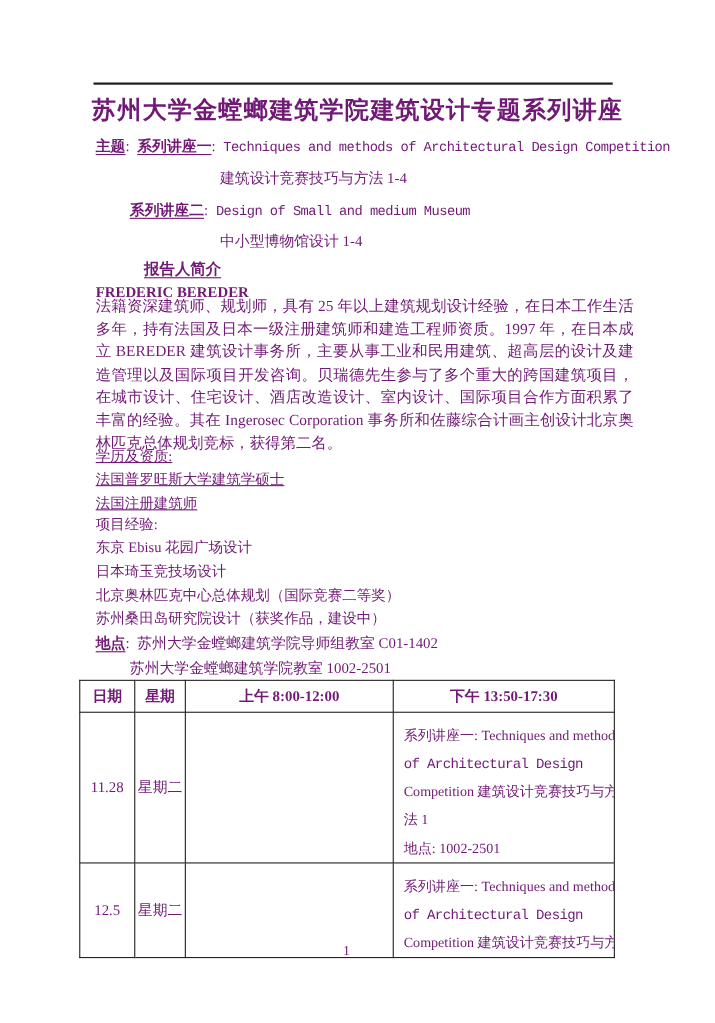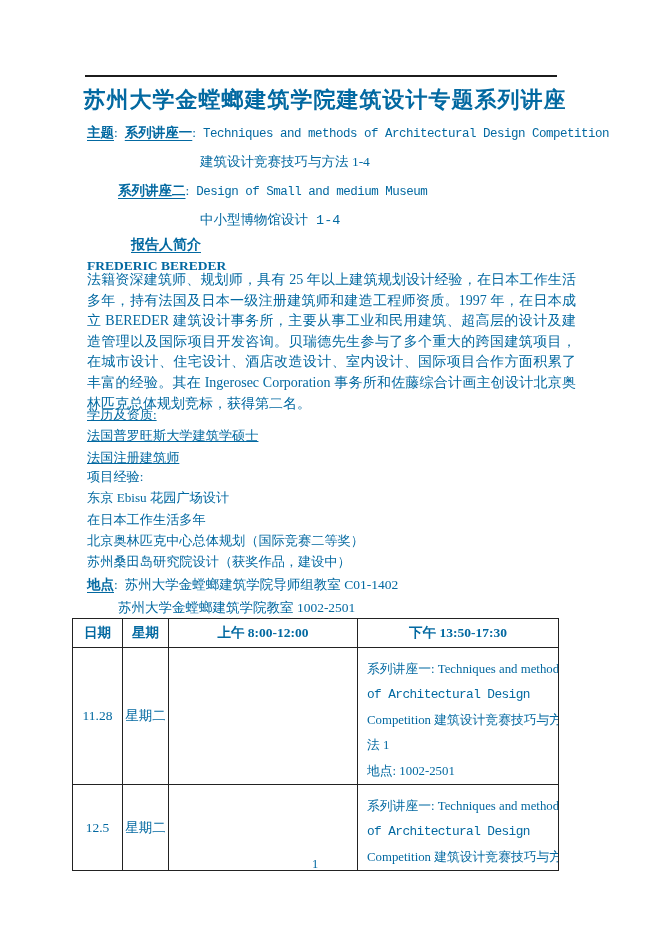--- a/index.html
+++ b/index.html
@@ -1,21 +1,21 @@
 <!DOCTYPE html>
 <html><head>
 <meta charset="utf-8">
 <style>
   html, body { margin: 0; padding: 0; background: #ffffff; }
   .page {
     position: relative;
     width: 650px;
     height: 930px;
     background: #ffffff;
-    color: #0369a1;
+    color: #701a75;
     font-family: "Liberation Serif", "DejaVu Serif", serif;
     overflow: hidden;
   }
   .top-rule {
     position: absolute;
     left: 85px; top: 75px;
     width: 472px; height: 0;
     border-top: 2.5px solid #1c1c1c;
   }
   .title {
@@ -98,38 +98,38 @@
 
   <div class="line" style="left:87px; top:124px;">
     <span class="bu">主题</span><span class="colon">:</span><span class="bu">系列讲座一</span><span class="colon">:</span><span class="mono">Techniques and methods of Architectural Design Competition</span>
   </div>
   <div class="line" style="left:200px; top:153px;">
     <span>建筑设计竞赛技巧与方法 1-4</span>
   </div>
   <div class="line" style="left:118px; top:182px;">
     <span class="bu">系列讲座二</span><span class="colon">:</span><span class="mono">Design of Small and medium Museum</span>
   </div>
-  <div class="line" style="left:200px; top:211px;font-family:Liberation Mono, monospace;">
+  <div class="line" style="left:200px; top:211px;">
     <span>中小型博物馆设计 1-4</span>
   </div>
 
   <div class="line bu" style="left:87px; top:236px; font-size:14px;margin-left:44px;">报告人简介</div>
   <div class="line b" style="left:87px; top:258px;">FREDERIC BEREDER</div>
   <div class="bio">法籍资深建筑师、规划师，具有 25 年以上建筑规划设计经验，在日本工作生活多年，持有法国及日本一级注册建筑师和建造工程师资质。1997 年，在日本成立 BEREDER 建筑设计事务所，主要从事工业和民用建筑、超高层的设计及建造管理以及国际项目开发咨询。贝瑞德先生参与了多个重大的跨国建筑项目，在城市设计、住宅设计、酒店改造设计、室内设计、国际项目合作方面积累了丰富的经验。其在 Ingerosec Corporation 事务所和佐藤综合计画主创设计北京奥林匹克总体规划竞标，获得第二名。</div>
 
   <div class="list-block" style="top:404px;text-decoration:underline;">
     <div>学历及资质:</div>
     <div>法国普罗旺斯大学建筑学硕士</div>
     <div>法国注册建筑师</div>
   </div>
 
   <div class="list-block" style="top:466px;">
     <div>项目经验:</div>
     <div>东京 Ebisu 花园广场设计</div>
-    <div>在日本工作生活多年</div>
+    <div>日本琦玉竞技场设计</div>
     <div>北京奥林匹克中心总体规划（国际竞赛二等奖）</div>
     <div>苏州桑田岛研究院设计（获奖作品，建设中）</div>
   </div>
 
   <div class="line" style="left:87px; top:576px;">
     <span class="bu">地点</span><span class="colon">:</span><span>苏州大学金螳螂建筑学院导师组教室 C01-1402</span>
   </div>
   <div class="line" style="left:118px; top:599px;">
     <span>苏州大学金螳螂建筑学院教室 1002-2501</span>
   </div>

